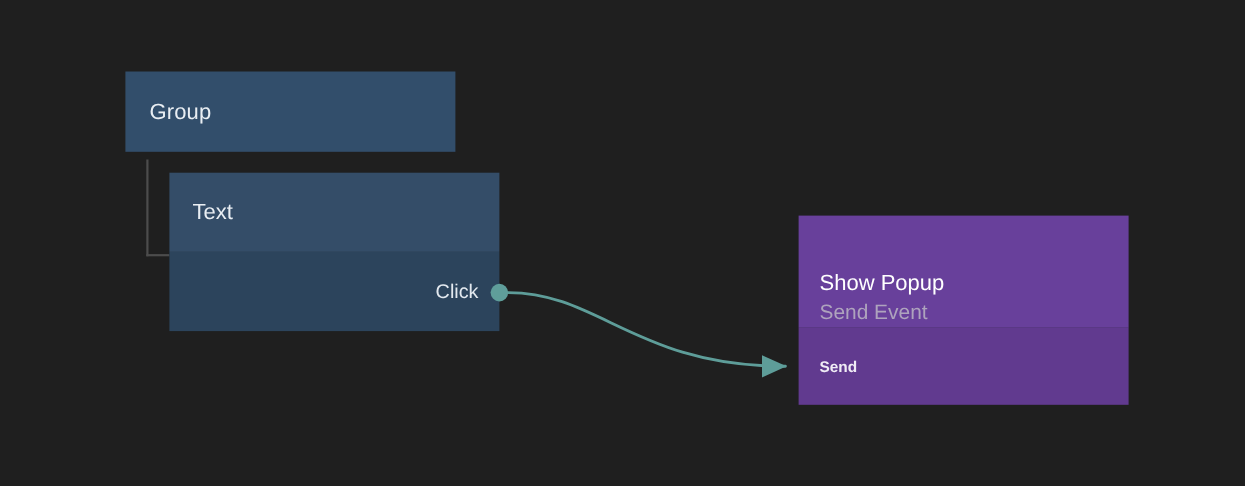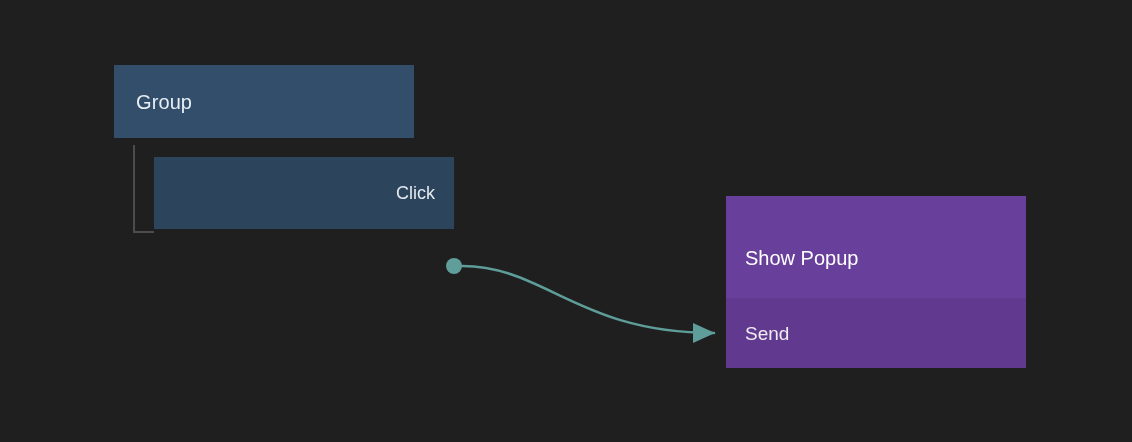--- a/index.html
+++ b/index.html
@@ -153,23 +153,24 @@
     height: 70px;
     background: #613a8f;
     position: relative;
   }
   .node-action .body .port-row {
     position: absolute;
     left: 19px;
     top: 50%;
     transform: translateY(-50%);
     color: #f0ecf5;
-    font-size: 19px;
-    line-height: 1;
-    white-space: nowrap;
+    font-size: 14px;
+    line-height: 1;
+    white-space: nowrap;
+    font-weight: bold;
   }
 </style>
 </head>
 <body>
 
 <div id="canvas">
 
   <svg id="edge-layer" viewBox="0 0 1132 442" width="1132" height="442">
     <defs>
       <marker id="arrow-teal" markerWidth="9" markerHeight="9" refX="8.2" refY="4.5" orient="auto" markerUnits="strokeWidth">
@@ -179,29 +180,33 @@
     <path d="M 462,266 C 545,266 578,333 714,333" fill="none" stroke="#5e9d99" stroke-width="2.6" stroke-linecap="round" marker-end="url(#arrow-teal)"></path>
   </svg>
 
   <div class="node node-group">
     <span class="title">Group</span>
   </div>
 
   <div class="tree-connector"></div>
 
   <div class="node node-text">
+    <div class="header">
+      <span class="title">Text</span>
+    </div>
     <div class="body">
       <span class="port-row">Click</span>
     </div>
   </div>
 
   <div class="port-dot-out"></div>
 
   <div class="node node-action">
     <div class="header">
       <span class="title">Show Popup</span>
+      <span class="subtitle">Send Event</span>
     </div>
     <div class="body">
       <span class="port-row">Send</span>
     </div>
   </div>
 
 </div>
 
 </body></html>

